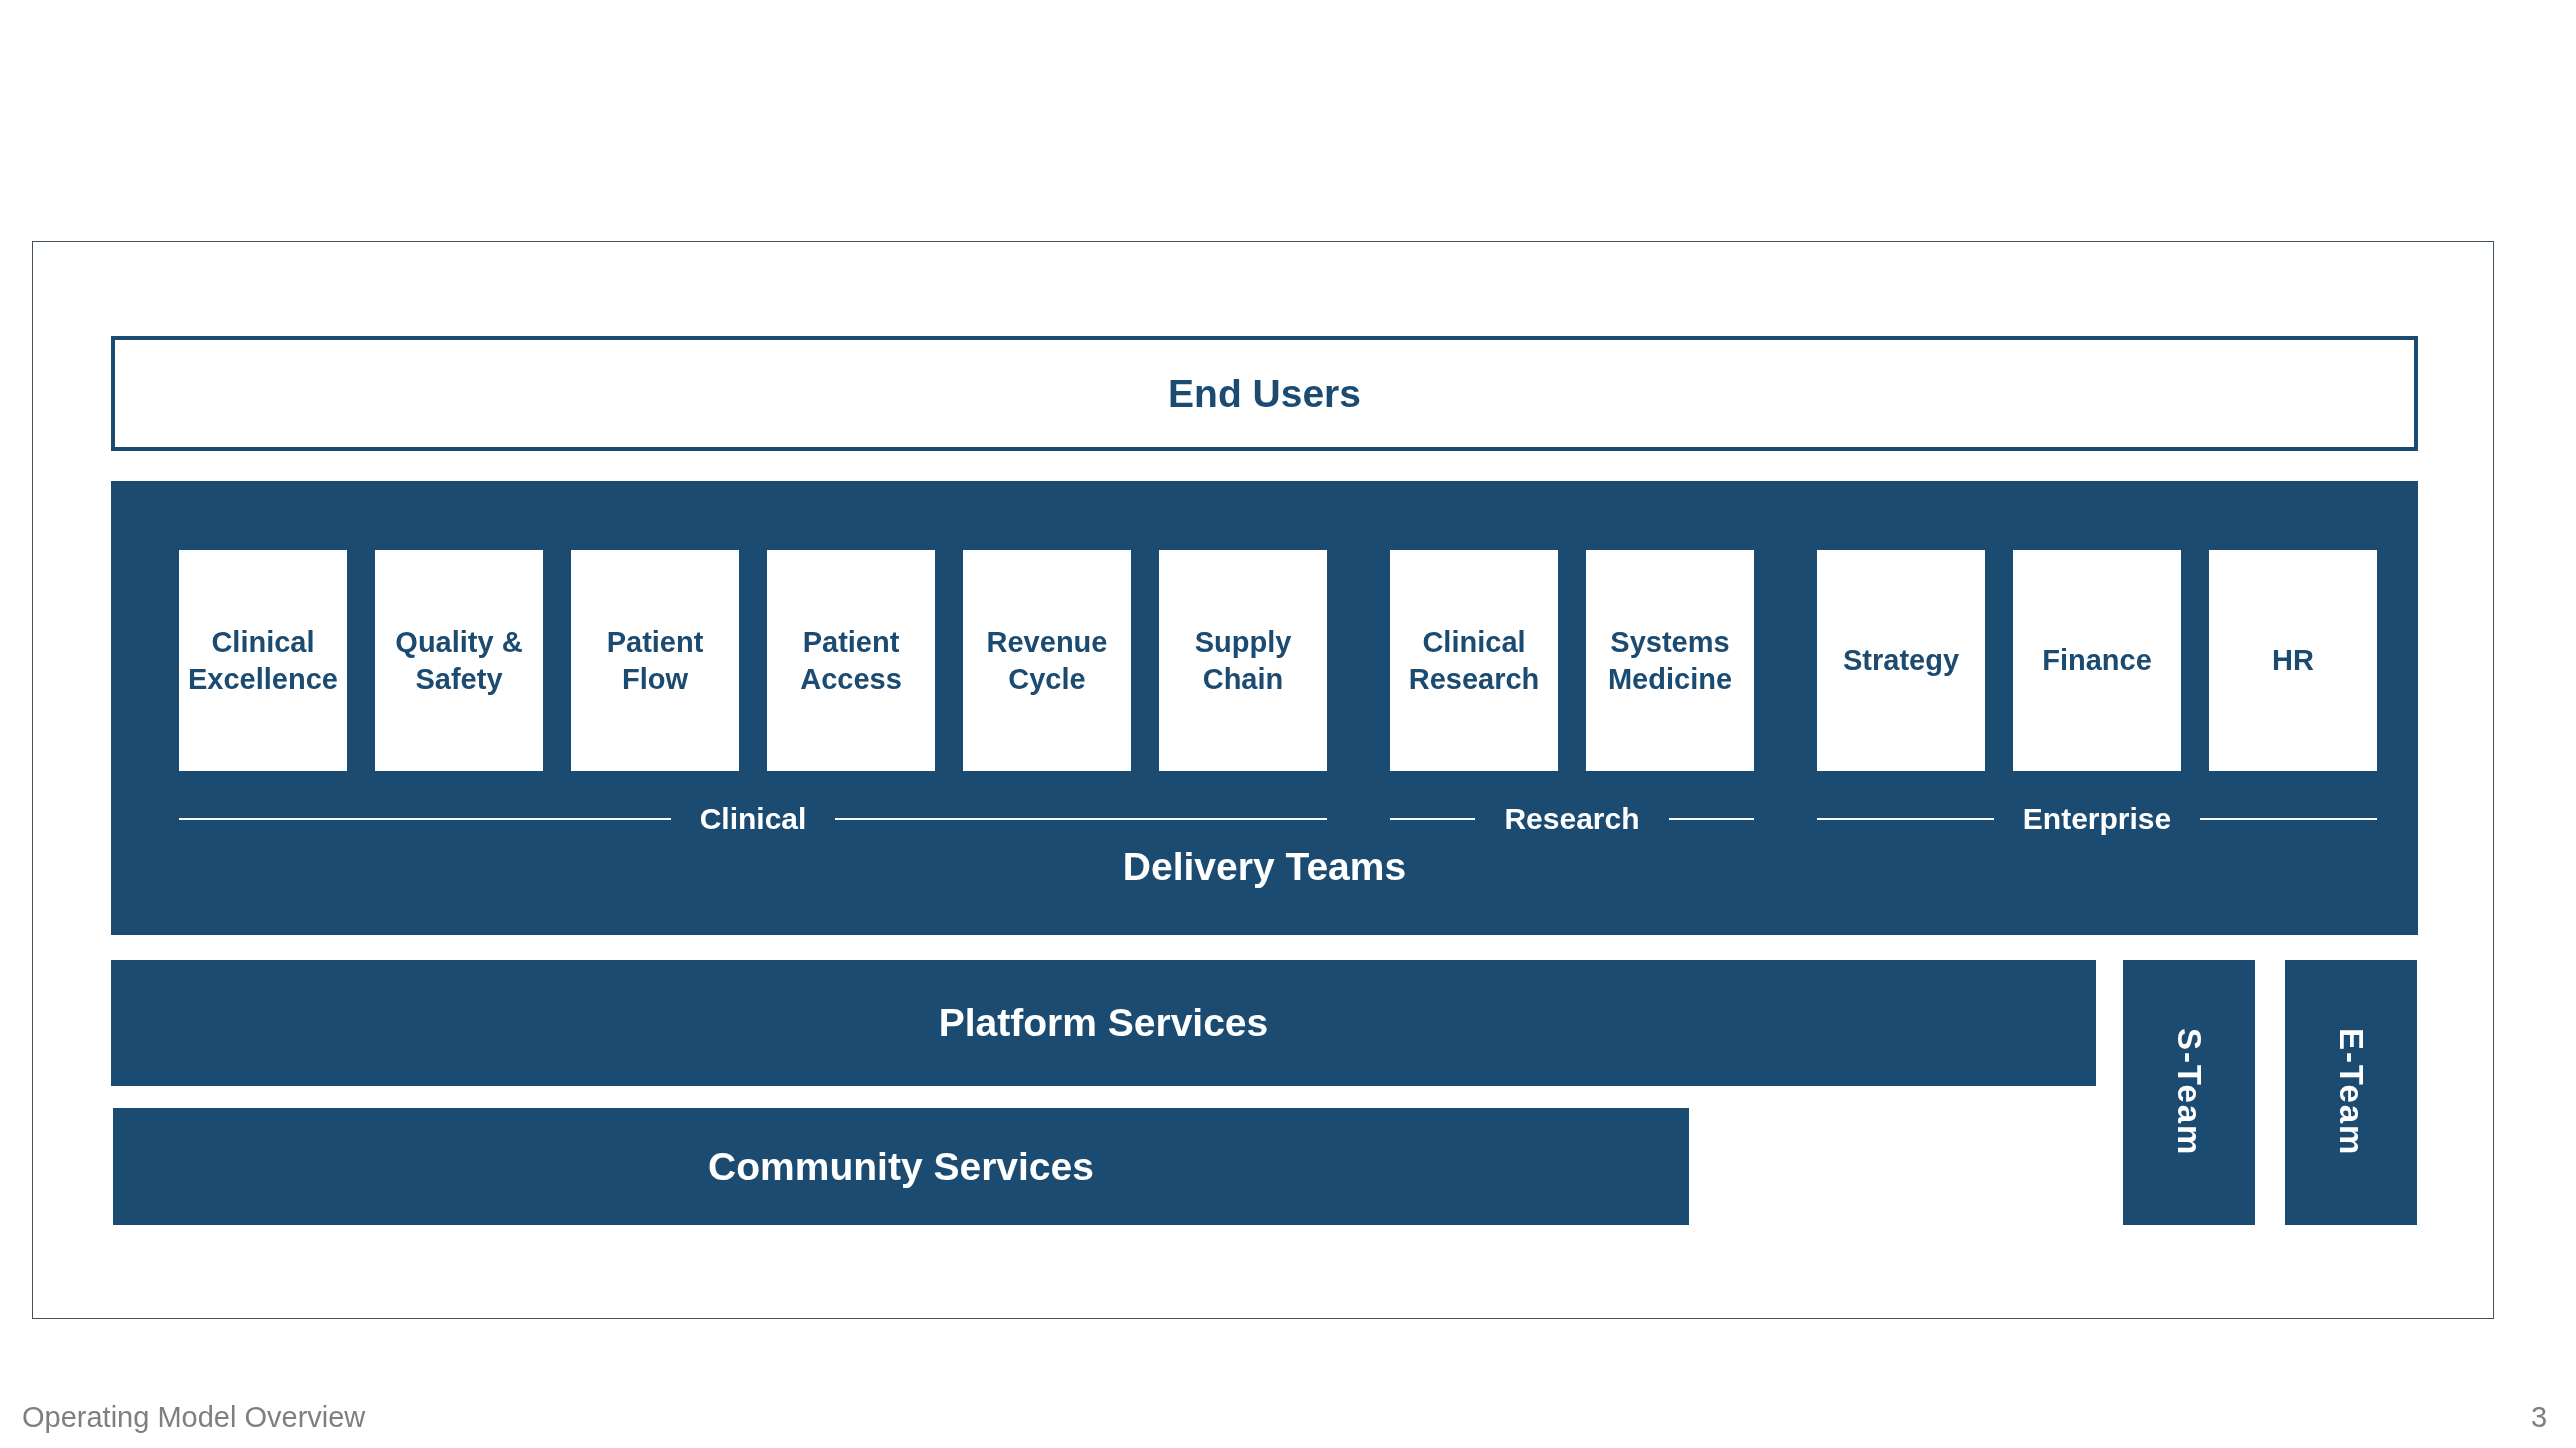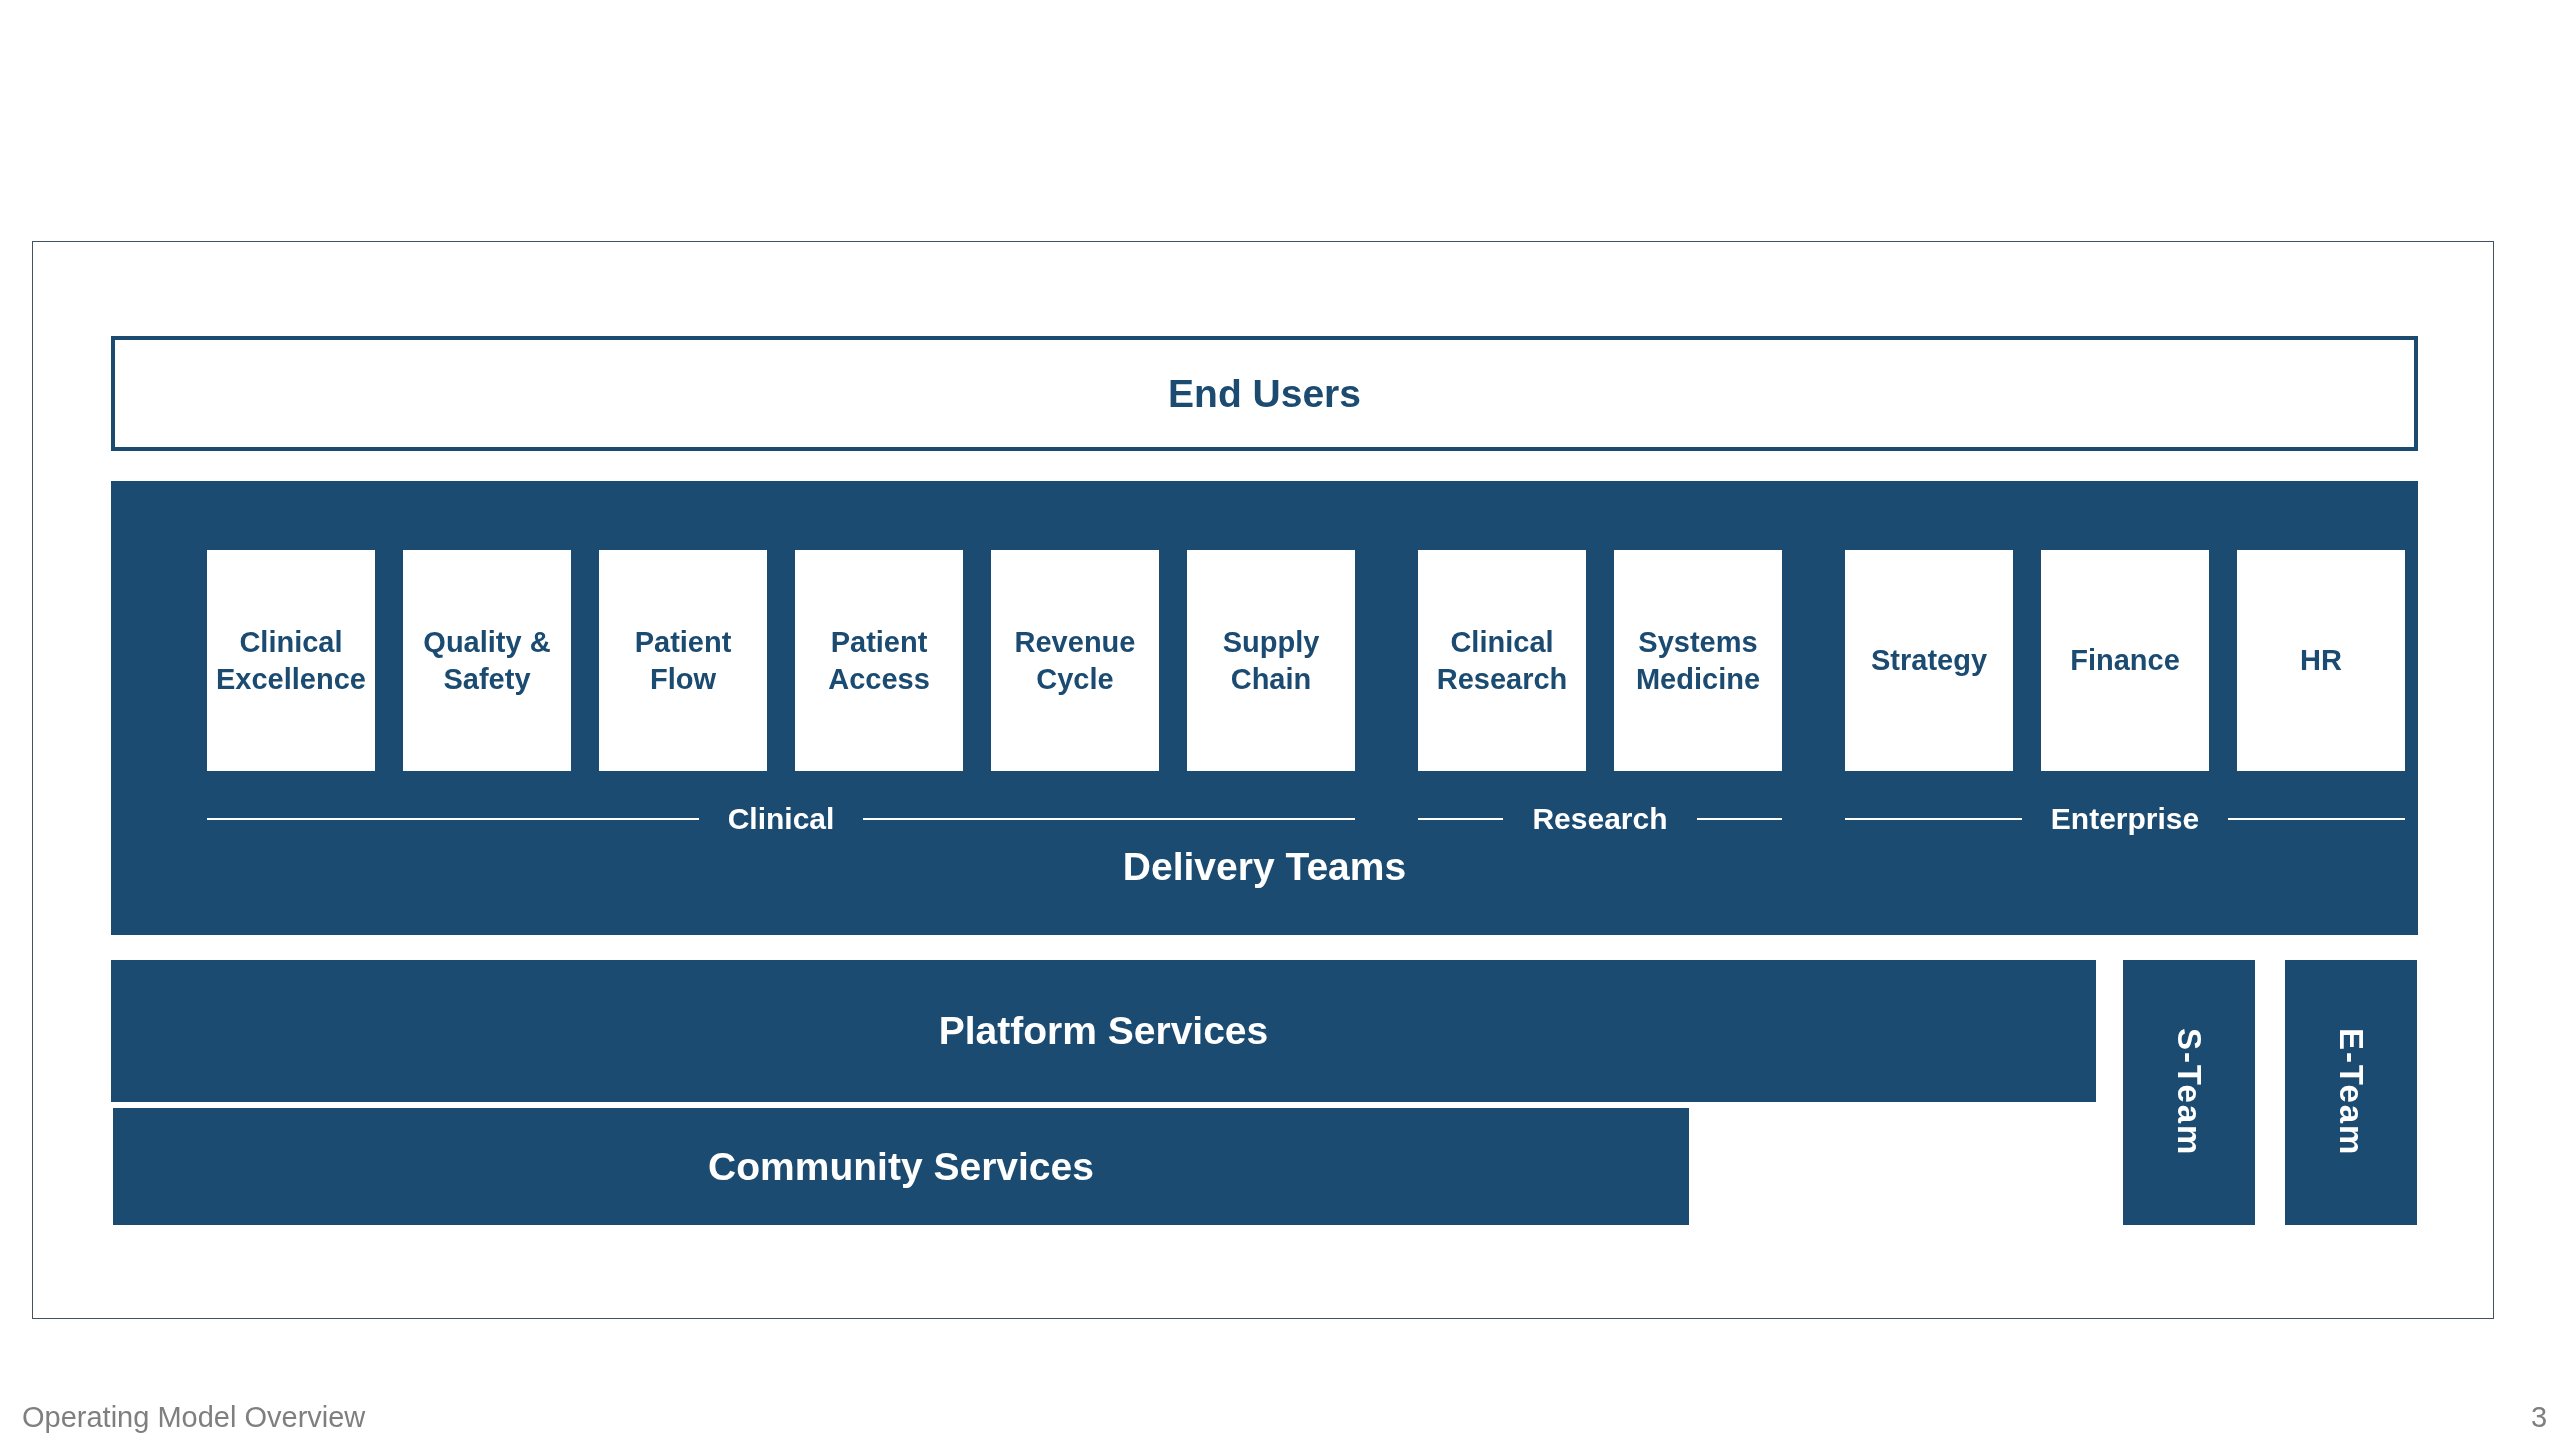--- a/index.html
+++ b/index.html
@@ -37,21 +37,21 @@
   }
 
   
   .delivery {
     left: 111px; top: 481px;
     width: 2307px; height: 454px;
     background: var(--navy);
   }
   .groups {
     display: flex;
-    padding: 69px 35px 0 96px;
+    padding: 69px 35px 0 68px;
     gap: 63px;
     align-items: center;
   }
   .group { display: flex; flex-direction: column; }
   .cards { display: flex; gap: 28px; }
   .card {
     width: 168px; height: 221px;
     background: #ffffff;
     color: var(--navy);
     font-size: 29px; font-weight: bold;
@@ -76,21 +76,21 @@
     font-size: 39px; font-weight: bold;
   }
 
   
   .bar {
     background: var(--navy);
     color: #ffffff;
     font-size: 39px; font-weight: bold;
     display: flex; align-items: center; justify-content: center;
   }
-  .platform  { left: 111px; top: 960px;  width: 1985px; height: 142px; }
+  .platform  { left: 111px; top: 960px;  width: 1985px; height: 126px; }
   .community { left: 113px; top: 1108px; width: 1576px; height: 117px; }
 
   
   .vteam {
     background: var(--navy);
     color: #ffffff;
     font-size: 33px; font-weight: bold;
     display: flex; align-items: center; justify-content: center;
     writing-mode: vertical-rl;
     letter-spacing: 1.9px;

